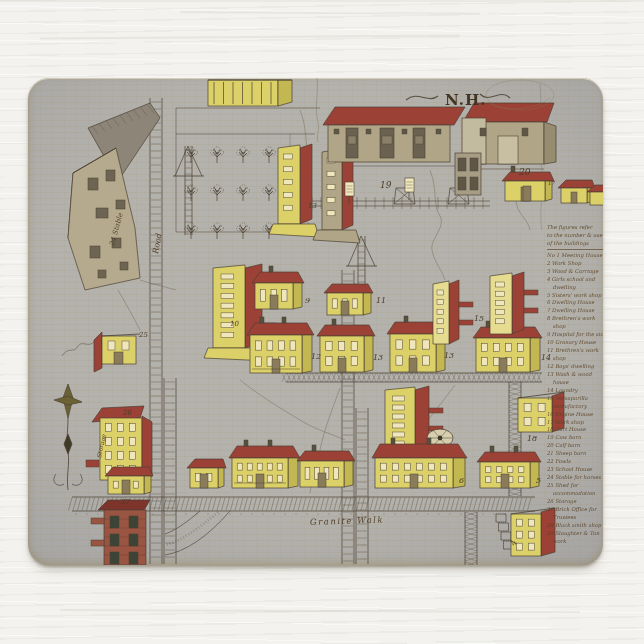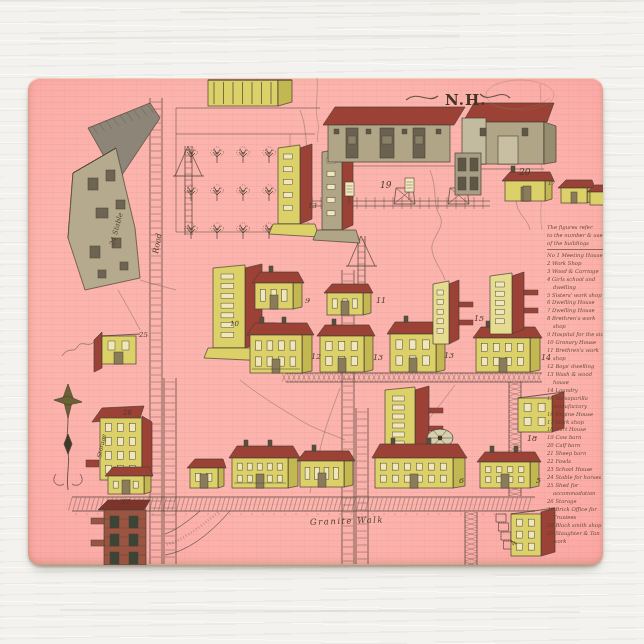--- a/index.html
+++ b/index.html
@@ -7,21 +7,21 @@
          font-family:"DejaVu Serif",serif;}
   
   .scene::before{content:"";position:absolute;inset:0;
     background:
       linear-gradient(180deg, rgba(210,205,195,.25) 0 2px, transparent 2px) ,
       repeating-linear-gradient(179deg, rgba(95,90,80,.05) 0 1.5px, transparent 1.5px 11px),
       repeating-linear-gradient(181deg, rgba(255,255,255,.5) 0 1px, transparent 1px 17px);
   }
   .streak{position:absolute;height:2px;background:rgba(120,115,105,.10);border-radius:2px;}
   .mousepad{position:absolute;left:28px;top:78px;width:575px;height:487px;
-    border-radius:12px;overflow:hidden;background:#fca5a5;
+    border-radius:21px;overflow:hidden;background:#a3a3a3;
     box-shadow: inset 0 1px 0 rgba(255,250,230,.55),
                 inset 0 -3px 7px rgba(140,110,55,.28),
                 inset 2px 0 5px rgba(150,120,60,.15),
                 0 7px 12px -6px rgba(70,60,40,.5),
                 0 2px 3px rgba(70,60,40,.28);
   }
   .mousepad::before{content:"";position:absolute;inset:0;pointer-events:none;
     background:
       repeating-linear-gradient(180deg, rgba(166,132,66,.10) 0 1px, transparent 1px 6px),
       repeating-linear-gradient(90deg, rgba(166,132,66,.05) 0 1px, transparent 1px 12px),

